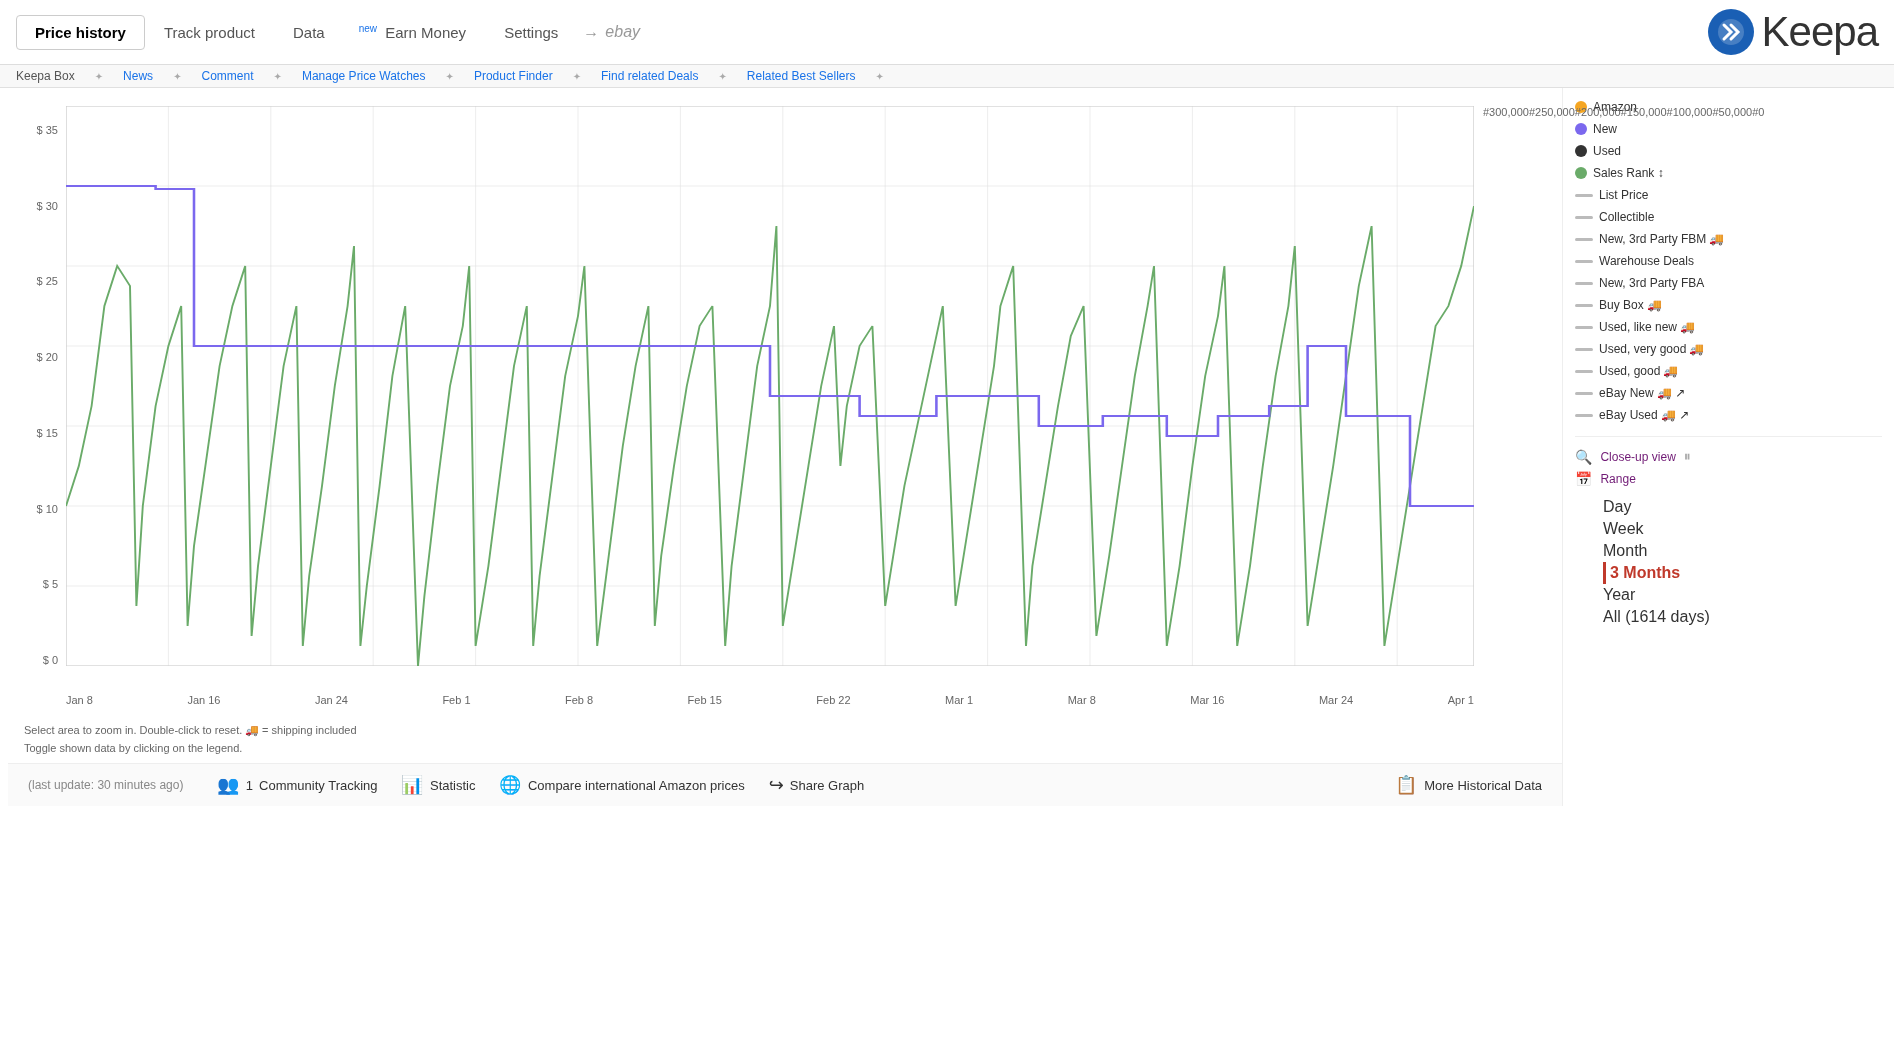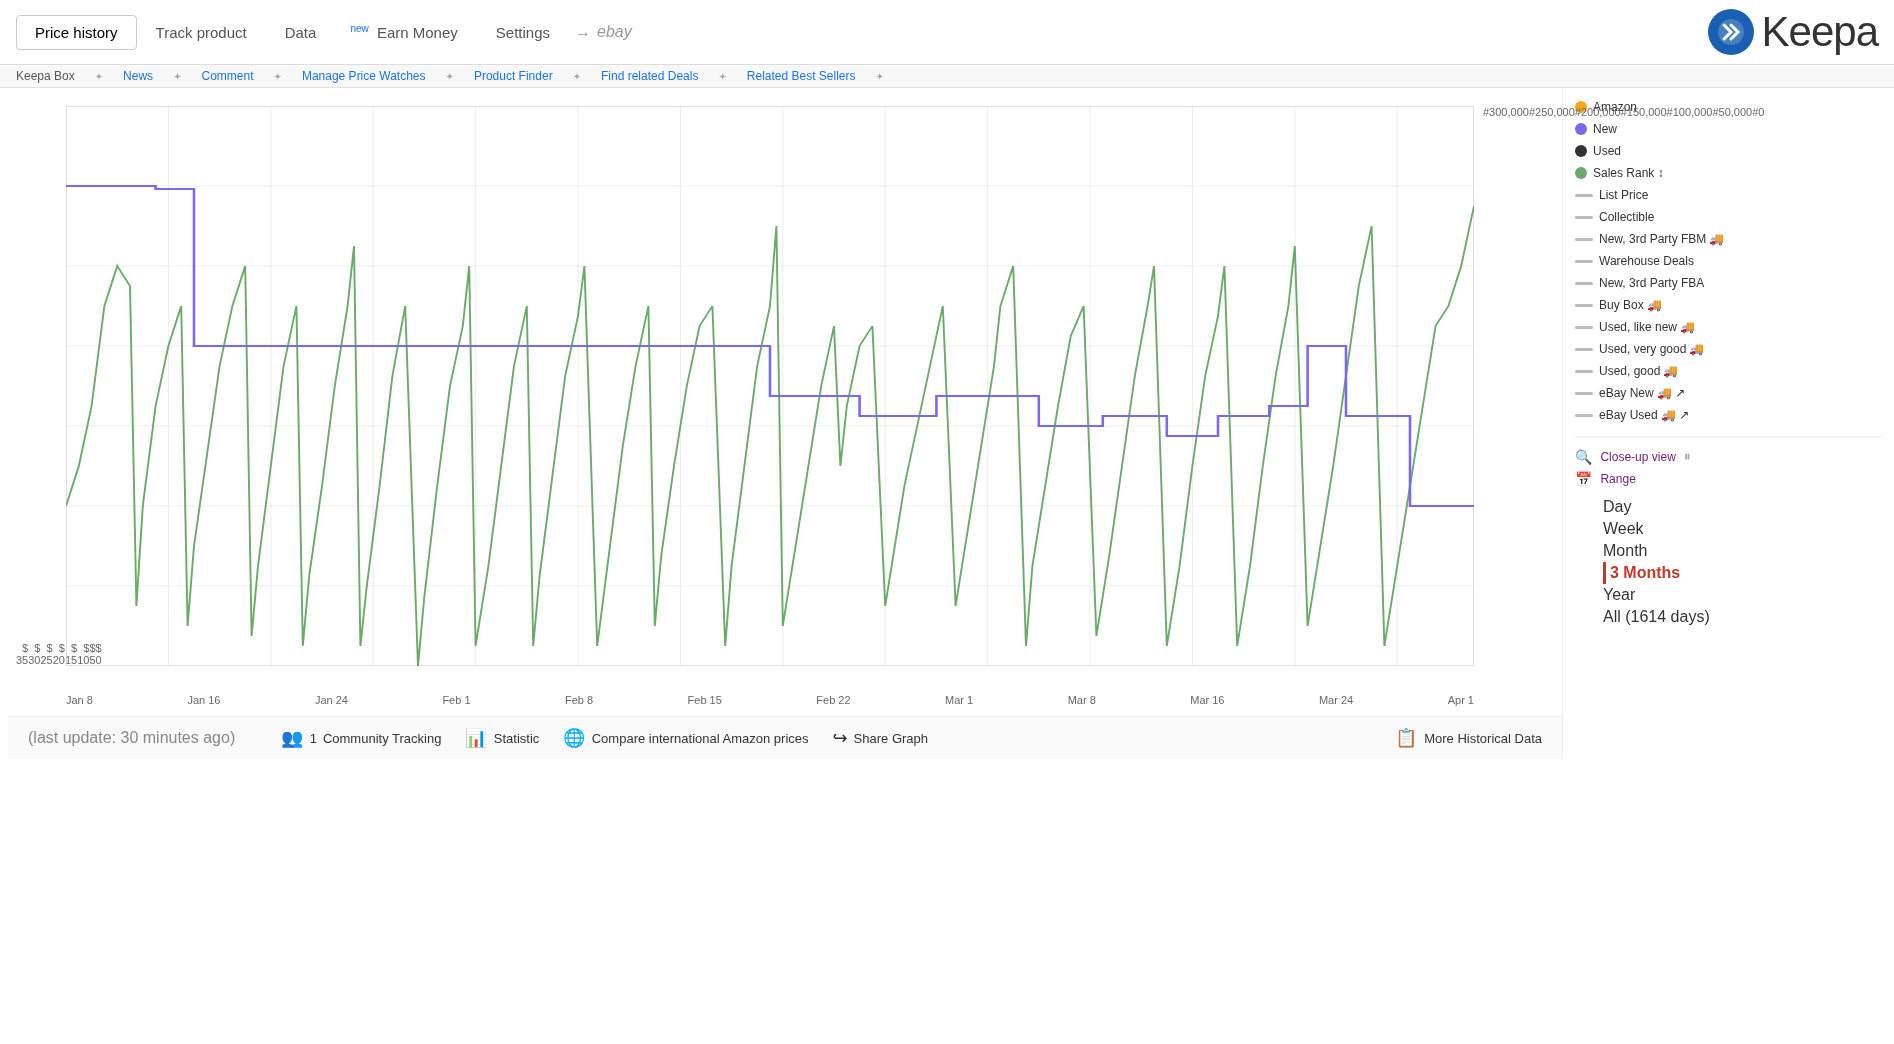--- a/index.html
+++ b/index.html
@@ -2,21 +2,21 @@
 <html><head>
   <meta charset="utf-8">
   <style>
     * { box-sizing: border-box; margin: 0; padding: 0; }
     body { font-family: Arial, sans-serif; background: #fff; font-size: 13px; color: #333; width: 1894px; min-height: 1044px; overflow-x: hidden; }
 
     
     .header { display: flex; align-items: center; padding: 8px 16px; border-bottom: 1px solid #ddd; background: #fff; }
     .nav-tabs { display: flex; align-items: center; gap: 0; flex: 1; }
     .nav-tab { padding: 8px 18px; cursor: pointer; font-size: 15px; color: #555; border: 1px solid transparent; white-space: nowrap; }
-    .nav-tab.active { font-weight: normal; color: #000; border: 1px solid #ccc; border-radius: 4px; background: #fff; }
+    .nav-tab.active { font-weight: bold; color: #000; border: 1px solid #ccc; border-radius: 4px; background: #fff; }
     .nav-tab .new-badge { color: #1a73e8; font-size: 10px; position: relative; top: -6px; left: -4px; }
     .nav-arrow { color: #999; margin: 0 6px; font-size: 16px; }
     .nav-ebay { color: #999; font-size: 16px; font-style: italic; }
     .logo { display: flex; align-items: center; gap: 8px; margin-left: auto; }
     .logo-circle { width: 46px; height: 46px; border-radius: 50%; background: #1a5fb4; display: flex; align-items: center; justify-content: center; }
     .logo-circle svg { width: 30px; height: 30px; fill: white; }
     .logo-text { font-size: 42px; font-weight: 300; color: #333; letter-spacing: -1px; }
 
     
     .subnav { display: flex; align-items: center; gap: 18px; padding: 4px 16px; background: #f8f8f8; border-bottom: 1px solid #e0e0e0; flex-wrap: wrap; }
@@ -29,21 +29,21 @@
 
     
     .chart-area { flex: 1; position: relative; padding: 8px 0 0 8px; }
 
     .chart-footer { padding: 6px 16px; font-size: 11px; color: #666; }
     .chart-instructions { line-height: 1.6; }
 
     .bottom-bar { display: flex; align-items: center; gap: 24px; padding: 10px 20px; border-top: 1px solid #eee; background: #fafafa; font-size: 13px; }
     .bottom-item { display: flex; align-items: center; gap: 6px; cursor: pointer; color: #333; }
     .bottom-item .icon { font-size: 18px; }
-    .last-update { color: #888; font-size: 16px; margin-right: 22px; }
+    .last-update { color: #888; font-size: 12px; margin-right: 10px; }
 
     
     .right-panel { width: 332px; min-width: 260px; padding: 8px 12px; border-left: 1px solid #eee; font-size: 12px; }
     .legend-section { margin-bottom: 6px; }
     .legend-item { display: flex; align-items: center; gap: 6px; padding: 2px 0; cursor: pointer; line-height: 1.5; }
     .legend-dot { width: 12px; height: 12px; border-radius: 50%; flex-shrink: 0; }
     .legend-line { width: 18px; height: 3px; flex-shrink: 0; border-radius: 2px; }
     .legend-label { font-size: 12px; color: #333; }
 
     .controls-section { margin-top: 10px; border-top: 1px solid #eee; padding-top: 8px; }
@@ -101,21 +101,21 @@
   <span class="subnav-item">Related Best Sellers</span>
   <span class="subnav-sep">✦</span>
 </div>
 
 <div class="main">
 
   <div class="chart-area" style="flex:1; position:relative;">
 
     <div style="position:relative; height: 620px; margin: 0 8px;">
 
-      <div class="price-labels-y" style="position:absolute;left:0;top:28px;bottom:50px;width:46px;display:flex;flex-direction:row;justify-content:space-between;align-items:flex-end;font-size:11px;color:#666;text-align:right;">
+      <div class="price-labels-y" style="position:absolute;left:0;top:28px;bottom:50px;width:46px;display:flex;flex-direction:column;justify-content:space-between;align-items:flex-end;font-size:11px;color:#666;text-align:right;">
         <span>$ 35</span>
         <span>$ 30</span>
         <span>$ 25</span>
         <span>$ 20</span>
         <span>$ 15</span>
         <span>$ 10</span>
         <span>$ 5</span>
         <span>$ 0</span>
       </div>
 
@@ -186,20 +186,26 @@
         <span>Feb 15</span>
         <span>Feb 22</span>
         <span>Mar 1</span>
         <span>Mar 8</span>
         <span>Mar 16</span>
         <span>Mar 24</span>
         <span>Apr 1</span>
       </div>
     </div>
 
+    <div class="chart-footer">
+      <div class="chart-instructions">
+        <span>Select area to zoom in. Double-click to reset.   🚚 = shipping included</span><br>
+        <span>Toggle shown data by clicking on the legend.</span>
+      </div>
+    </div>
 
     <div class="bottom-bar">
       <span class="last-update">(last update: 30 minutes ago)</span>
       <div class="bottom-item">
         <span class="icon">👥</span>
         <span>1</span>
         <span>Community Tracking</span>
       </div>
       <div class="bottom-item">
         <span class="icon">📊</span>

